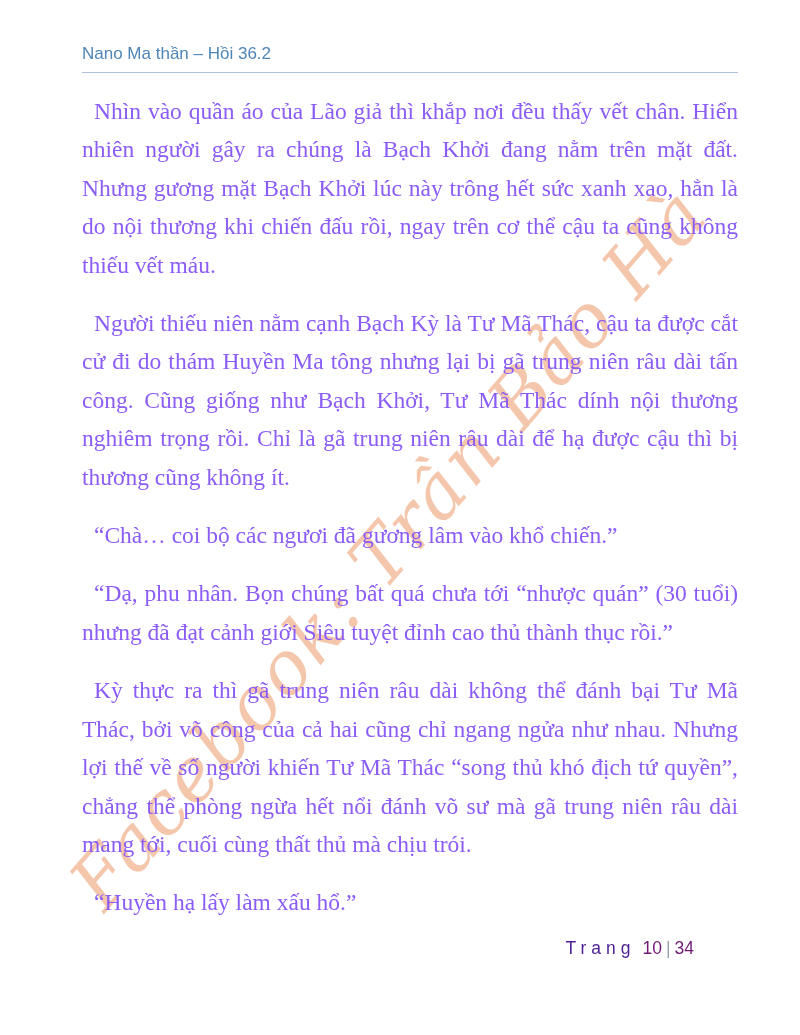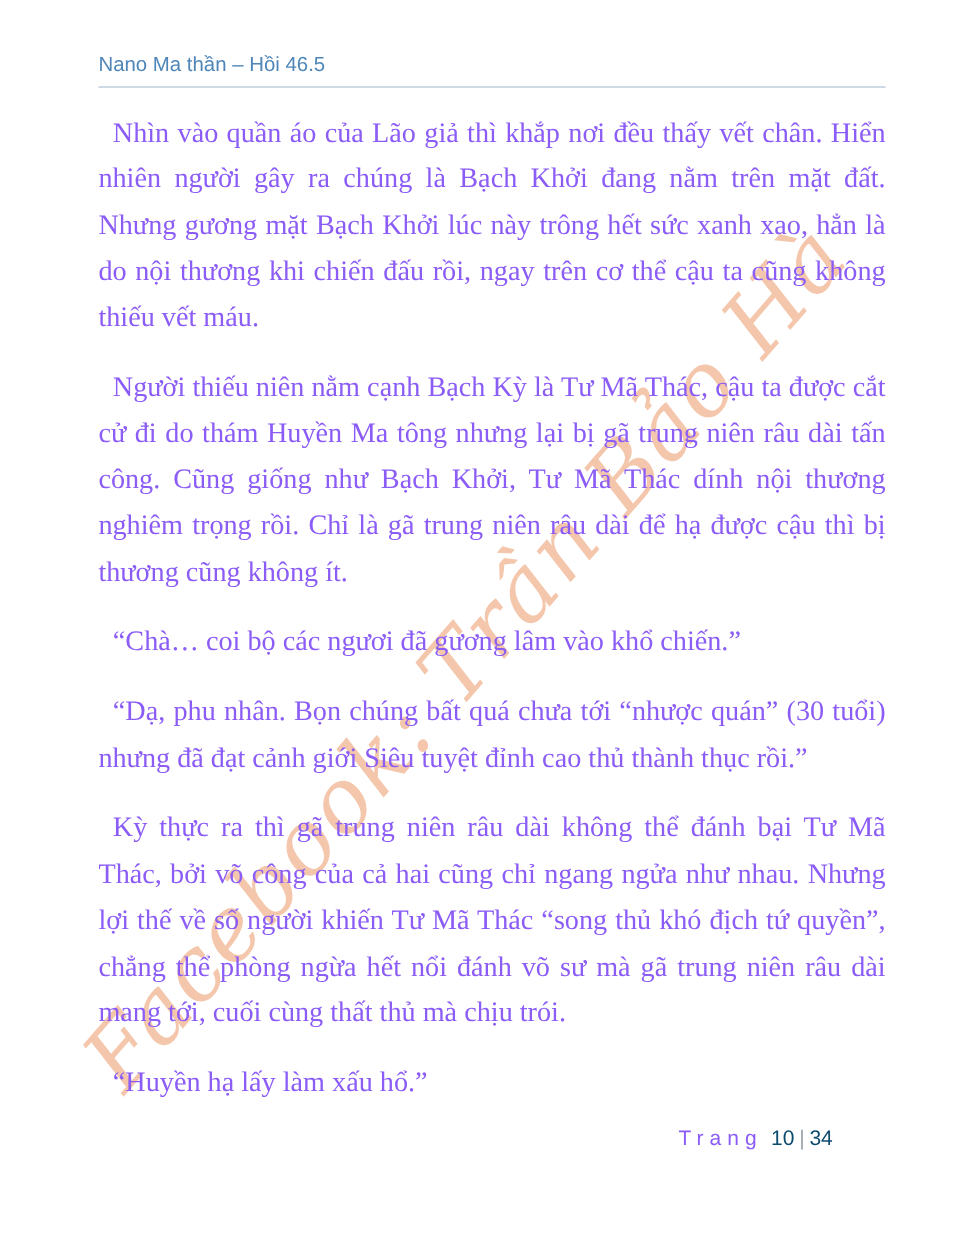--- a/index.html
+++ b/index.html
@@ -43,33 +43,33 @@
     opacity:0.42;
     pointer-events:none;
   }
   .ftr {
     position:absolute;
     right:106px; top:937px;
     font-family:"Liberation Sans", sans-serif;
     font-size:17.5px; line-height:22px;
     color:#444c54;
   }
-  .ftr .label { color:#8b5cf6; letter-spacing:5px; margin-right:7px; }
+  .ftr .label { color:#4c1d95; letter-spacing:5px; margin-right:7px; }
   .ftr .sep   { color:#9aa2aa; margin:0 4px; font-weight:400; }
-  .ftr .num   { color:#0c4a6e; }
+  .ftr .num   { color:#701a75; }
 </style>
 </head>
 <body>
 
 <div class="page">
 
   <div class="watermark">Facebook: Trần Bảo Hà</div>
 
   <div class="hdr">
-    <span>Nano Ma thần – Hồi 46.5</span>
+    <span>Nano Ma thần – Hồi 36.2</span>
   </div>
 
   <div class="body-text">
     <p>Nhìn vào quần áo của Lão giả thì khắp nơi đều thấy vết chân. Hiển nhiên người gây ra chúng là Bạch Khởi đang nằm trên mặt đất. Nhưng gương mặt Bạch Khởi lúc này trông hết sức xanh xao, hẳn là do nội thương khi chiến đấu rồi, ngay trên cơ thể cậu ta cũng không thiếu vết máu.</p>
     <p>Người thiếu niên nằm cạnh Bạch Kỳ là Tư Mã Thác, cậu ta được cắt cử đi do thám Huyền Ma tông nhưng lại bị gã trung niên râu dài tấn công. Cũng giống như Bạch Khởi, Tư Mã Thác dính nội thương nghiêm trọng rồi. Chỉ là gã trung niên râu dài để hạ được cậu thì bị thương cũng không ít.</p>
     <p>“Chà… coi bộ các ngươi đã gương lâm vào khổ chiến.”</p>
     <p>“Dạ, phu nhân. Bọn chúng bất quá chưa tới “nhược quán” (30 tuổi) nhưng đã đạt cảnh giới Siêu tuyệt đỉnh cao thủ thành thục rồi.”</p>
     <p>Kỳ thực ra thì gã trung niên râu dài không thể đánh bại Tư Mã Thác, bởi võ công của cả hai cũng chỉ ngang ngửa như nhau. Nhưng lợi thế về số người khiến Tư Mã Thác “song thủ khó địch tứ quyền”, chẳng thể phòng ngừa hết nổi đánh võ sư mà gã trung niên râu dài mang tới, cuối cùng thất thủ mà chịu trói.</p>
     <p>“Huyền hạ lấy làm xấu hổ.”</p>
   </div>

